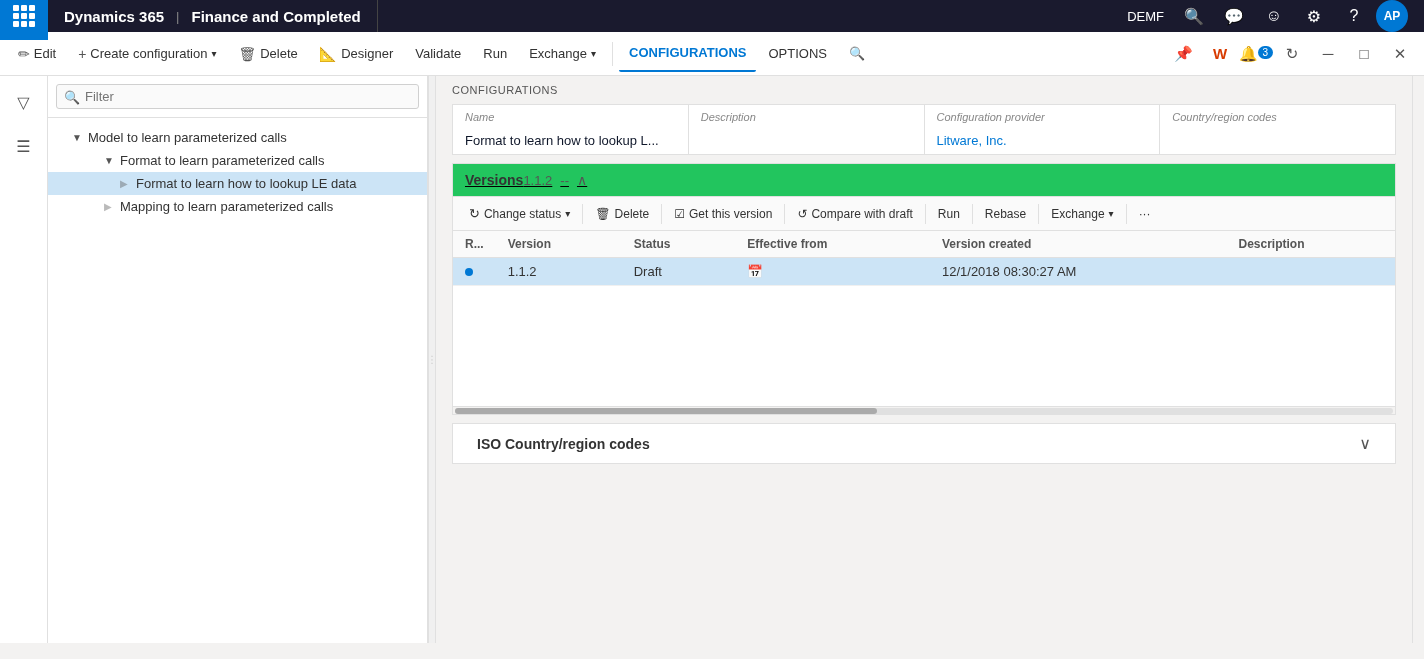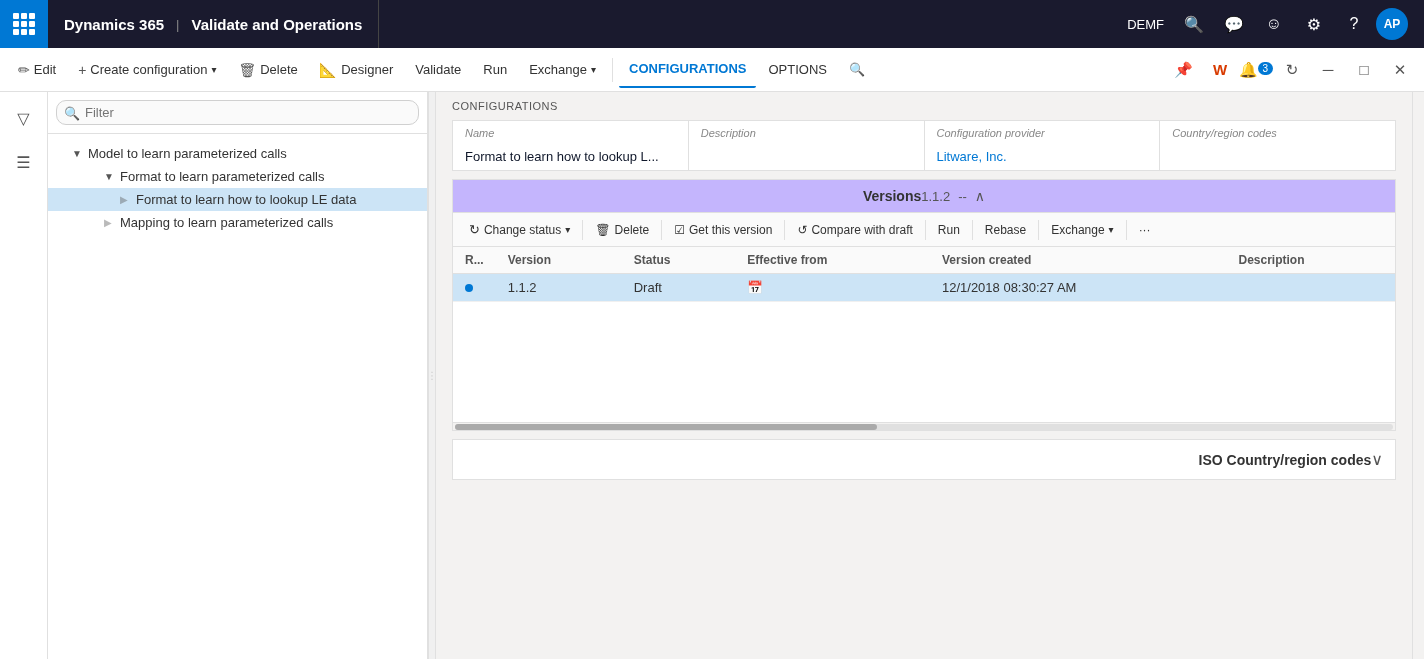--- a/index.html
+++ b/index.html
@@ -3,21 +3,21 @@
   <meta charset="utf-8">
   <style>
     * { box-sizing: border-box; margin: 0; padding: 0; }
     body { font-family: 'Segoe UI', sans-serif; font-size: 13px; background: #f3f2f1; overflow: hidden; }
 
     
     .top-bar {
       display: flex;
       align-items: center;
       background: #1a1a2e;
-      height: 48px;
+      height: 32px;
       color: white;
     }
     .top-bar-apps {
       width: 48px;
       height: 48px;
       display: flex;
       align-items: center;
       justify-content: center;
       background: #0078d4;
       cursor: pointer;
@@ -177,21 +177,21 @@
       overflow: hidden;
     }
     .tree-search {
       padding: 8px;
       border-bottom: 1px solid #e0e0e0;
     }
     .tree-search input {
       width: 100%;
       padding: 4px 8px 4px 28px;
       border: 1px solid #d0d0d0;
-      border-radius: 10px;
+      border-radius: 3px;
       font-size: 13px;
       background: #fafafa;
       outline: none;
     }
     .tree-search-wrap {
       position: relative;
     }
     .tree-search-wrap .search-icon {
       position: absolute;
       left: 8px;
@@ -287,24 +287,25 @@
 
     
     .versions-section {
       background: #fff;
       border: 1px solid #e0e0e0;
       margin: 8px 16px;
     }
     .versions-header {
       display: flex;
       align-items: center;
-      justify-content: center;
+      justify-content: flex-start;
       padding: 8px 12px;
       border-bottom: 1px solid #e0e0e0;
-      background: #c4b5fd;
+      background: #22c55e;
+      text-decoration: underline;
     }
     .versions-title {
       font-size: 14px;
       font-weight: 600;
       color: #333;
     }
     .versions-meta {
       display: flex;
       align-items: center;
       gap: 8px;
@@ -406,22 +407,22 @@
 
     
     .iso-section {
       background: #fff;
       border: 1px solid #e0e0e0;
       margin: 0 16px 8px;
     }
     .iso-header {
       display: flex;
       align-items: center;
-      justify-content: flex-end;
-      padding: 10px 12px;
+      justify-content: space-between;
+      padding: 10px 24px;
       border-radius: 16px;
     }
     .iso-title {
       font-size: 14px;
       font-weight: 600;
       color: #333;
     }
     .iso-expand {
       font-size: 16px;
       color: #555;
@@ -448,21 +449,21 @@
         <span></span>
         <span></span>
       <span></span>
         <span></span>
         <span></span>
     </div>
   </div>
   <div class="top-bar-brand">
     <span class="app-name">Dynamics 365</span>
     <span class="separator">|</span>
-    <span class="app-name">Validate and Operations</span>
+    <span class="app-name">Finance and Completed</span>
   </div>
   <div class="top-bar-right">
     <span class="user-env">DEMF</span>
     <div class="top-bar-icon">🔍</div>
     <div class="top-bar-icon">💬</div>
     <div class="top-bar-icon">☺</div>
     <div class="top-bar-icon">⚙</div>
     <div class="top-bar-icon">?</div>
     <div class="top-bar-avatar">AP</div>
   </div>

